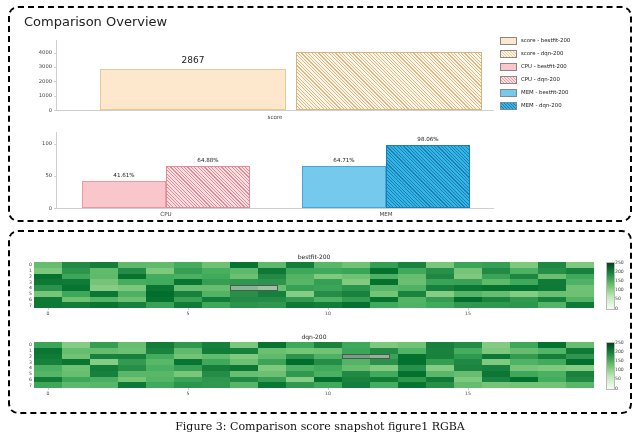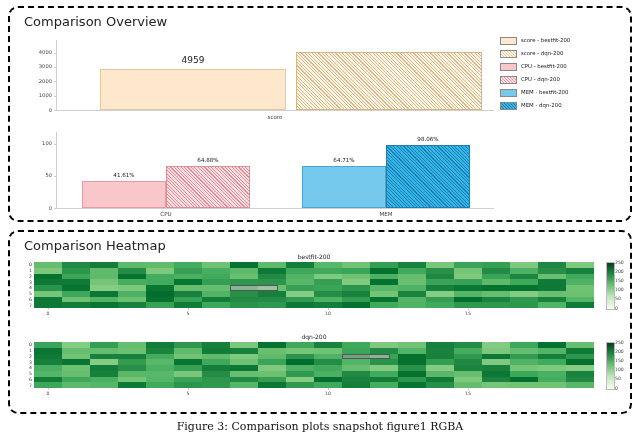--- a/index.html
+++ b/index.html
@@ -186,21 +186,21 @@
         <div class="axis-line" style="left:44px;top:102px;width:2px;height:1px;"></div>
         <div class="tick-label" style="left:16px;top:84.15217391304348px;width:26px;">1000</div>
         <div class="axis-line" style="left:44px;top:87.65217391304348px;width:2px;height:1px;"></div>
         <div class="tick-label" style="left:16px;top:69.80434782608695px;width:26px;">2000</div>
         <div class="axis-line" style="left:44px;top:73.30434782608695px;width:2px;height:1px;"></div>
         <div class="tick-label" style="left:16px;top:55.45652173913044px;width:26px;">3000</div>
         <div class="axis-line" style="left:44px;top:58.95652173913044px;width:2px;height:1px;"></div>
         <div class="tick-label" style="left:16px;top:41.108695652173914px;width:26px;">4000</div>
         <div class="axis-line" style="left:44px;top:44.608695652173914px;width:2px;height:1px;"></div>
         <div class="bar" style="left:90px;top:60.86478260869565px;width:186px;height:41.13521739130435px;background:#fde8cd;border:0.8px solid #e8c79a;"></div>
-        <div class="bar-label" style="left:90px;top:46.86478260869565px;width:186px;">4959</div>
+        <div class="bar-label" style="left:90px;top:46.86478260869565px;width:186px;">2867</div>
         <div class="bar" style="left:286px;top:43.589999999999996px;width:186px;height:58.410000000000004px;background:repeating-linear-gradient(45deg,#fdf5e8 0 1.6px,#dcb887 1.6px 2.4px);border:0.8px solid #d8b47e;"></div>
         <div class="xtick-label" style="left:46px;top:106px;width:438px;">score</div>
       </div>
 
     <div id="resource-plot" style="position:absolute;left:0;top:0;width:100%;height:100%;">
         <div class="axis-line" style="left:46px;top:200px;width:438px;height:1px;"></div>
         <div class="axis-line" style="left:46px;top:124px;width:1px;height:76px;"></div>
         <div class="tick-label" style="left:16px;top:196.5px;width:26px;">0</div>
         <div class="axis-line" style="left:44px;top:200px;width:2px;height:1px;"></div>
         <div class="tick-label" style="left:16px;top:164.35714285714286px;width:26px;">50</div>
@@ -214,21 +214,20 @@
         <div class="xtick-label" style="left:116px;top:203px;width:80px;">CPU</div>
         <div class="bar" style="left:292px;top:158.4007142857143px;width:84px;height:41.599285714285706px;background:#74c9ec;border:0.8px solid #46a9d4;"></div>
         <div class="bar-label small" style="left:292px;top:149.4007142857143px;width:84px;">64.71%</div>
         <div class="bar" style="left:376px;top:136.96142857142857px;width:84px;height:63.03857142857143px;background:repeating-linear-gradient(45deg,#33b5e8 0 1.6px,#1c7fb0 1.6px 2.4px);border:0.8px solid #1c7fb0;"></div>
         <div class="bar-label small" style="left:376px;top:127.96142857142857px;width:84px;">98.06%</div>
         <div class="xtick-label" style="left:336px;top:203px;width:80px;">MEM</div>
       </div>
   </div>
 
   <div class="panel" id="panel-heatmap">
-    <div class="panel-title">Comparison Heatmap</div>
     <div id="heatmap-top" style="position:absolute;left:0;top:0;width:100%;height:100%;">
         <div class="hm-title" style="left:24px;top:21px;width:560px;">bestfit-200</div>
         <div class="hm-canvas" style="left:24px;top:30px;width:560px;height:46px;">
           <div class="hm-cell" style="left:0px;top:0px;width:28.4px;height:6.05px;background:rgb(102,189,111);"></div>
           <div class="hm-cell" style="left:28px;top:0px;width:28.4px;height:6.05px;background:rgb(34,138,68);"></div>
           <div class="hm-cell" style="left:56px;top:0px;width:28.4px;height:6.05px;background:rgb(19,125,57);"></div>
           <div class="hm-cell" style="left:84px;top:0px;width:28.4px;height:6.05px;background:rgb(94,185,107);"></div>
           <div class="hm-cell" style="left:112px;top:0px;width:28.4px;height:6.05px;background:rgb(97,187,109);"></div>
           <div class="hm-cell" style="left:140px;top:0px;width:28.4px;height:6.05px;background:rgb(68,172,94);"></div>
           <div class="hm-cell" style="left:168px;top:0px;width:28.4px;height:6.05px;background:rgb(111,194,116);"></div>
@@ -595,14 +594,14 @@
         <div class="cbar" style="left:596px;top:110px;width:7px;height:46px;background:linear-gradient(to top, rgb(247,252,245) 0%, rgb(199,233,192) 25%, rgb(116,196,118) 50%, rgb(35,139,69) 75%, rgb(0,68,27) 100%);border:0.5px solid #bbb;"></div>
         <div class="cbar-tick" style="left:605px;top:153.5px;">0</div>
         <div class="cbar-tick" style="left:605px;top:144.3px;">50</div>
         <div class="cbar-tick" style="left:605px;top:135.1px;">100</div>
         <div class="cbar-tick" style="left:605px;top:125.9px;">150</div>
         <div class="cbar-tick" style="left:605px;top:116.69999999999999px;">200</div>
         <div class="cbar-tick" style="left:605px;top:107.5px;">250</div>
       </div>
   </div>
 
-  <div class="caption">Figure 3: Comparison plots snapshot figure1 RGBA</div>
+  <div class="caption">Figure 3: Comparison score snapshot figure1 RGBA</div>
 </div>
 
 </body></html>

